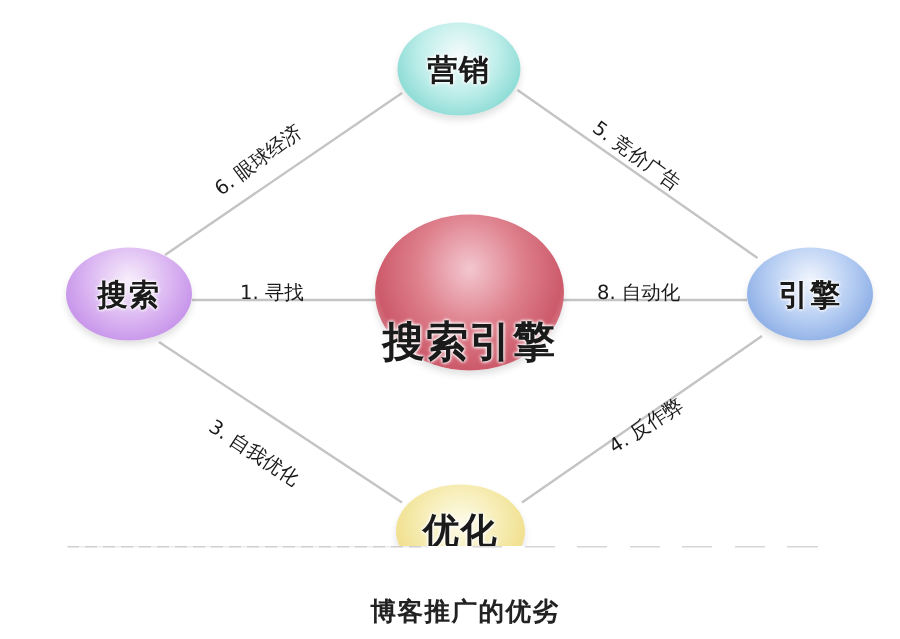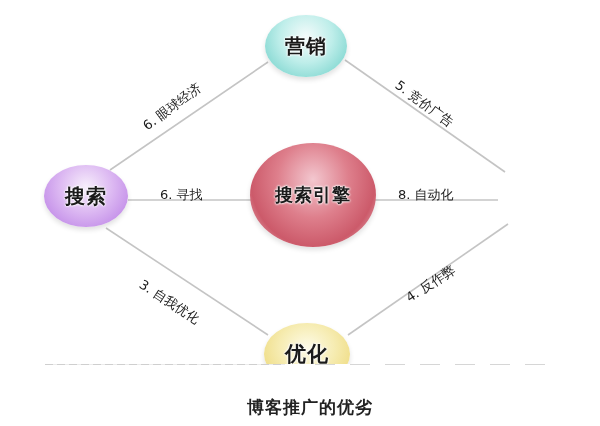--- a/index.html
+++ b/index.html
@@ -8,25 +8,25 @@
   .canvas { position:absolute; left:0; top:0; width:600px; height:426px; }
   svg.links { position:absolute; left:0; top:0; width:600px; height:426px; }
   .node { position:absolute; border-radius:50%; display:flex; align-items:center;
           justify-content:center; font-weight:bold; color:#1a1a1a;
           box-shadow: 0 3px 5px rgba(0,0,0,0.12); }
   .node span { text-shadow: 0 0 2px #fff, 0 0 2px #fff, 0 0 3px #fff; letter-spacing:1px; }
   .n-top { left:265px; top:15px; width:82px; height:62px; font-size:20px;
            background: radial-gradient(ellipse at 50% 35%, #f4fbfb 0%, #bfeeea 45%, #8fdcd6 75%, #d6f2f0 100%); }
   .n-left { left:44px; top:165px; width:84px; height:62px; font-size:20px;
             background: radial-gradient(ellipse at 50% 35%, #f7eefb 0%, #dcb8f2 45%, #c795ea 75%, #eadcf6 100%); align-items: center; }
-  .n-center { left:250px; top:143px; width:126px; height:104px; font-size:18px;
-              background: radial-gradient(ellipse at 50% 35%, #f3c7cf 0%, #de7f8c 40%, #cc5a6a 70%, #f3dde0 100%); }
+  .n-center { left:250px; top:143px; width:126px; height:104px; font-size:28px;
+              background: radial-gradient(ellipse at 50% 35%, #f3c7cf 0%, #de7f8c 40%, #cc5a6a 70%, #f3dde0 100%); align-items: flex-end; }
   .n-right { left:498px; top:165px; width:84px; height:62px; font-size:20px;
              background: radial-gradient(ellipse at 50% 35%, #f1f5fd 0%, #b8cff3 45%, #8fb0e6 75%, #dde7f8 100%); }
-  .n-bottom { left:264px; top:323px; width:86px; height:62px; font-size:21px;
+  .n-bottom { left:264px; top:323px; width:86px; height:62px; font-size:24px;
               background: radial-gradient(ellipse at 50% 40%, #fdfbe8 0%, #f6ecb2 45%, #f0df8c 75%, #faf4d6 100%); }
   .bottom-clip { position:absolute; left:0; top:364px; width:600px; height:62px; background:#fff; }
   .faint-line { position:absolute; left:45px; top:364px; width:240px; height:1px;
                 background: repeating-linear-gradient(90deg, #cfcfcf 0 8px, #ececec 8px 12px); }
   .faint-line2 { position:absolute; left:315px; top:364px; width:245px; height:1px;
                  background: repeating-linear-gradient(90deg, #d6d6d6 0 20px, #ffffff 20px 35px); }
   .label { position:absolute; font-size:13px; color:#1a1a1a; white-space:nowrap;
            transform-origin: center center; font-weight:500; }
   .l1 { left:160px; top:186px; }
   .l2 { left:398px; top:186px; }
@@ -54,25 +54,28 @@
 
   <div class="node n-top">
     <span>营销</span>
   </div>
   <div class="node n-left">
     <span>搜索</span>
   </div>
   <div class="node n-center">
     <span>搜索引擎</span>
   </div>
+  <div class="node n-right">
+    <span>引擎</span>
+  </div>
   <div class="node n-bottom">
     <span>优化</span>
   </div>
 
-  <div class="label l1">6. 寻找</div>
+  <div class="label l1">1. 寻找</div>
   <div class="label l2">8. 自动化</div>
   <div class="label l3">3. 自我优化</div>
   <div class="label l4">4. 反作弊</div>
   <div class="label l5">5. 竞价广告</div>
   <div class="label l6">6. 眼球经济</div>
 
   <div class="bottom-clip"></div>
   <div class="faint-line"></div>
   <div class="faint-line2"></div>
 

